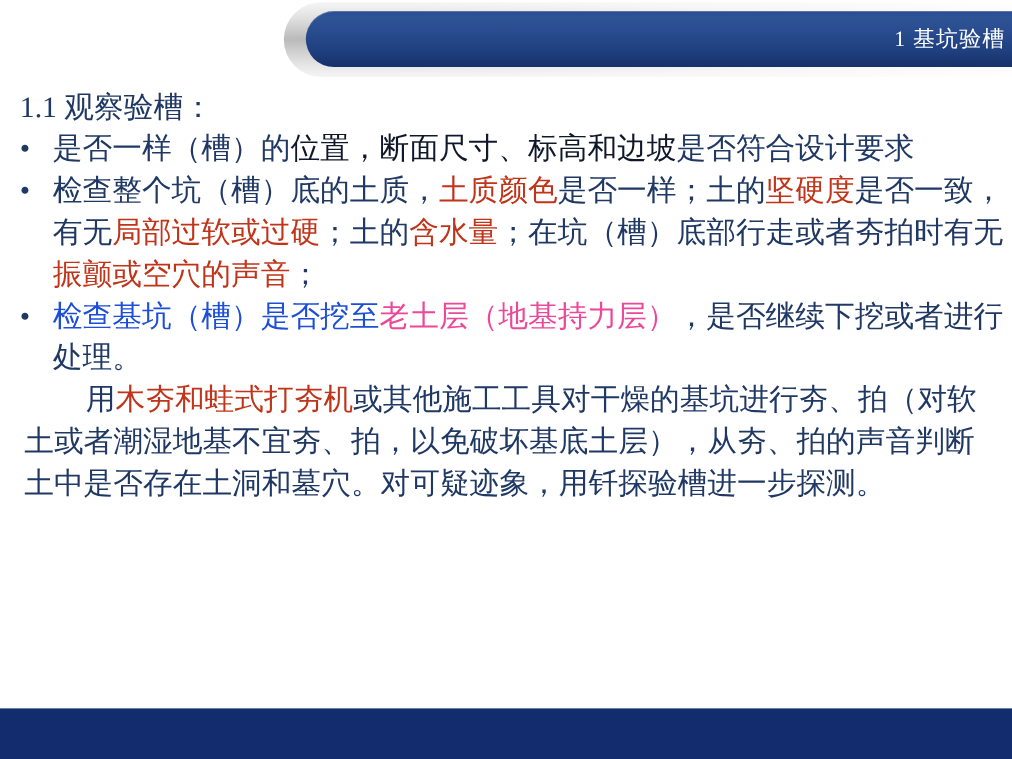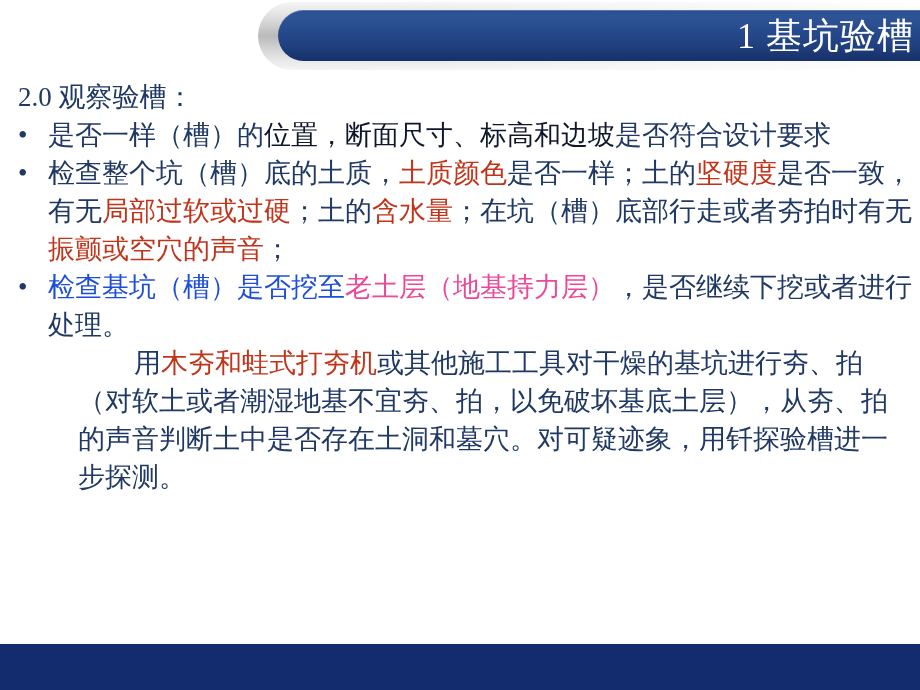--- a/index.html
+++ b/index.html
@@ -49,21 +49,21 @@
         #16306a 100%);
     box-shadow: inset 0 1px 0 rgba(255,255,255,0.22);
     display: flex;
     align-items: center;
     justify-content: flex-end;
     box-sizing: border-box;
     padding-right: 6px;
   }
   .header-title {
     color: #ffffff;
-    font-size: 36px;
+    font-size: 20px;
     line-height: 1;
     letter-spacing: 1px;
     font-family: "Liberation Serif", "DejaVu Serif", serif;
     white-space: nowrap;
   }
 
   
   .slide-body {
     position: absolute;
     left: 0;
@@ -98,27 +98,26 @@
     text-align: left;
   }
   .bullet-text {
     flex: 1 1 auto;
     font-size: 27px;
     line-height: 38px;
     color: #1f3864;
   }
 
   .para {
-    padding-left: 42px;
+    padding-left: 22px;
     padding-right: 8px;
     font-size: 27px;
     line-height: 38px;
     color: #1f3864;
     text-indent: 56px;
-    margin-left: 36px;
   }
 
   
   .slide-footer {
     position: absolute;
     left: 0;
     top: 644px;
     width: 920px;
     height: 46px;
     background: #132c6e;
@@ -129,21 +128,21 @@
 
 <div class="slide-header">
   <div class="header-glow"></div>
   <div class="header-bar">
     <span class="header-title" style="color: rgb(255, 255, 255);">1 基坑验槽</span>
   </div>
 </div>
 
 <div class="slide-body">
 
-  <div class="sect-head">2.0  观察验槽：</div>
+  <div class="sect-head">1.1  观察验槽：</div>
 
   <div class="bullet-row">
     <span class="bullet-dot">•</span>
     <span class="bullet-text"><span style="color: rgb(31, 56, 100);">是否一样（槽）的</span><span style="color: #0f172a;">位置，断面尺寸、标高和边坡</span><span style="color: rgb(31, 56, 100); margin-top: 20px;">是否符合设计要求</span></span>
   </div>
 
   <div class="bullet-row">
     <span class="bullet-dot">•</span>
     <span class="bullet-text"><span style="color: rgb(31, 56, 100);">检查整个坑（槽）底的土质，</span><span style="color: rgb(192, 52, 26);">土质颜色</span><span style="color: rgb(31, 56, 100);">是否一样；土的</span><span style="color: rgb(192, 52, 26);">坚硬度</span><span style="color: rgb(31, 56, 100);">是否一致，有无</span><span style="color: rgb(192, 52, 26);">局部过软或过硬</span><span style="color: rgb(31, 56, 100);">；土的</span><span style="color: rgb(192, 52, 26);">含水量</span><span style="color: rgb(31, 56, 100);">；在坑（槽）底部行走或者夯拍时有无</span><span style="color: rgb(192, 52, 26);">振颤或空穴的声音</span><span style="color: rgb(31, 56, 100);">；</span></span>
   </div>

